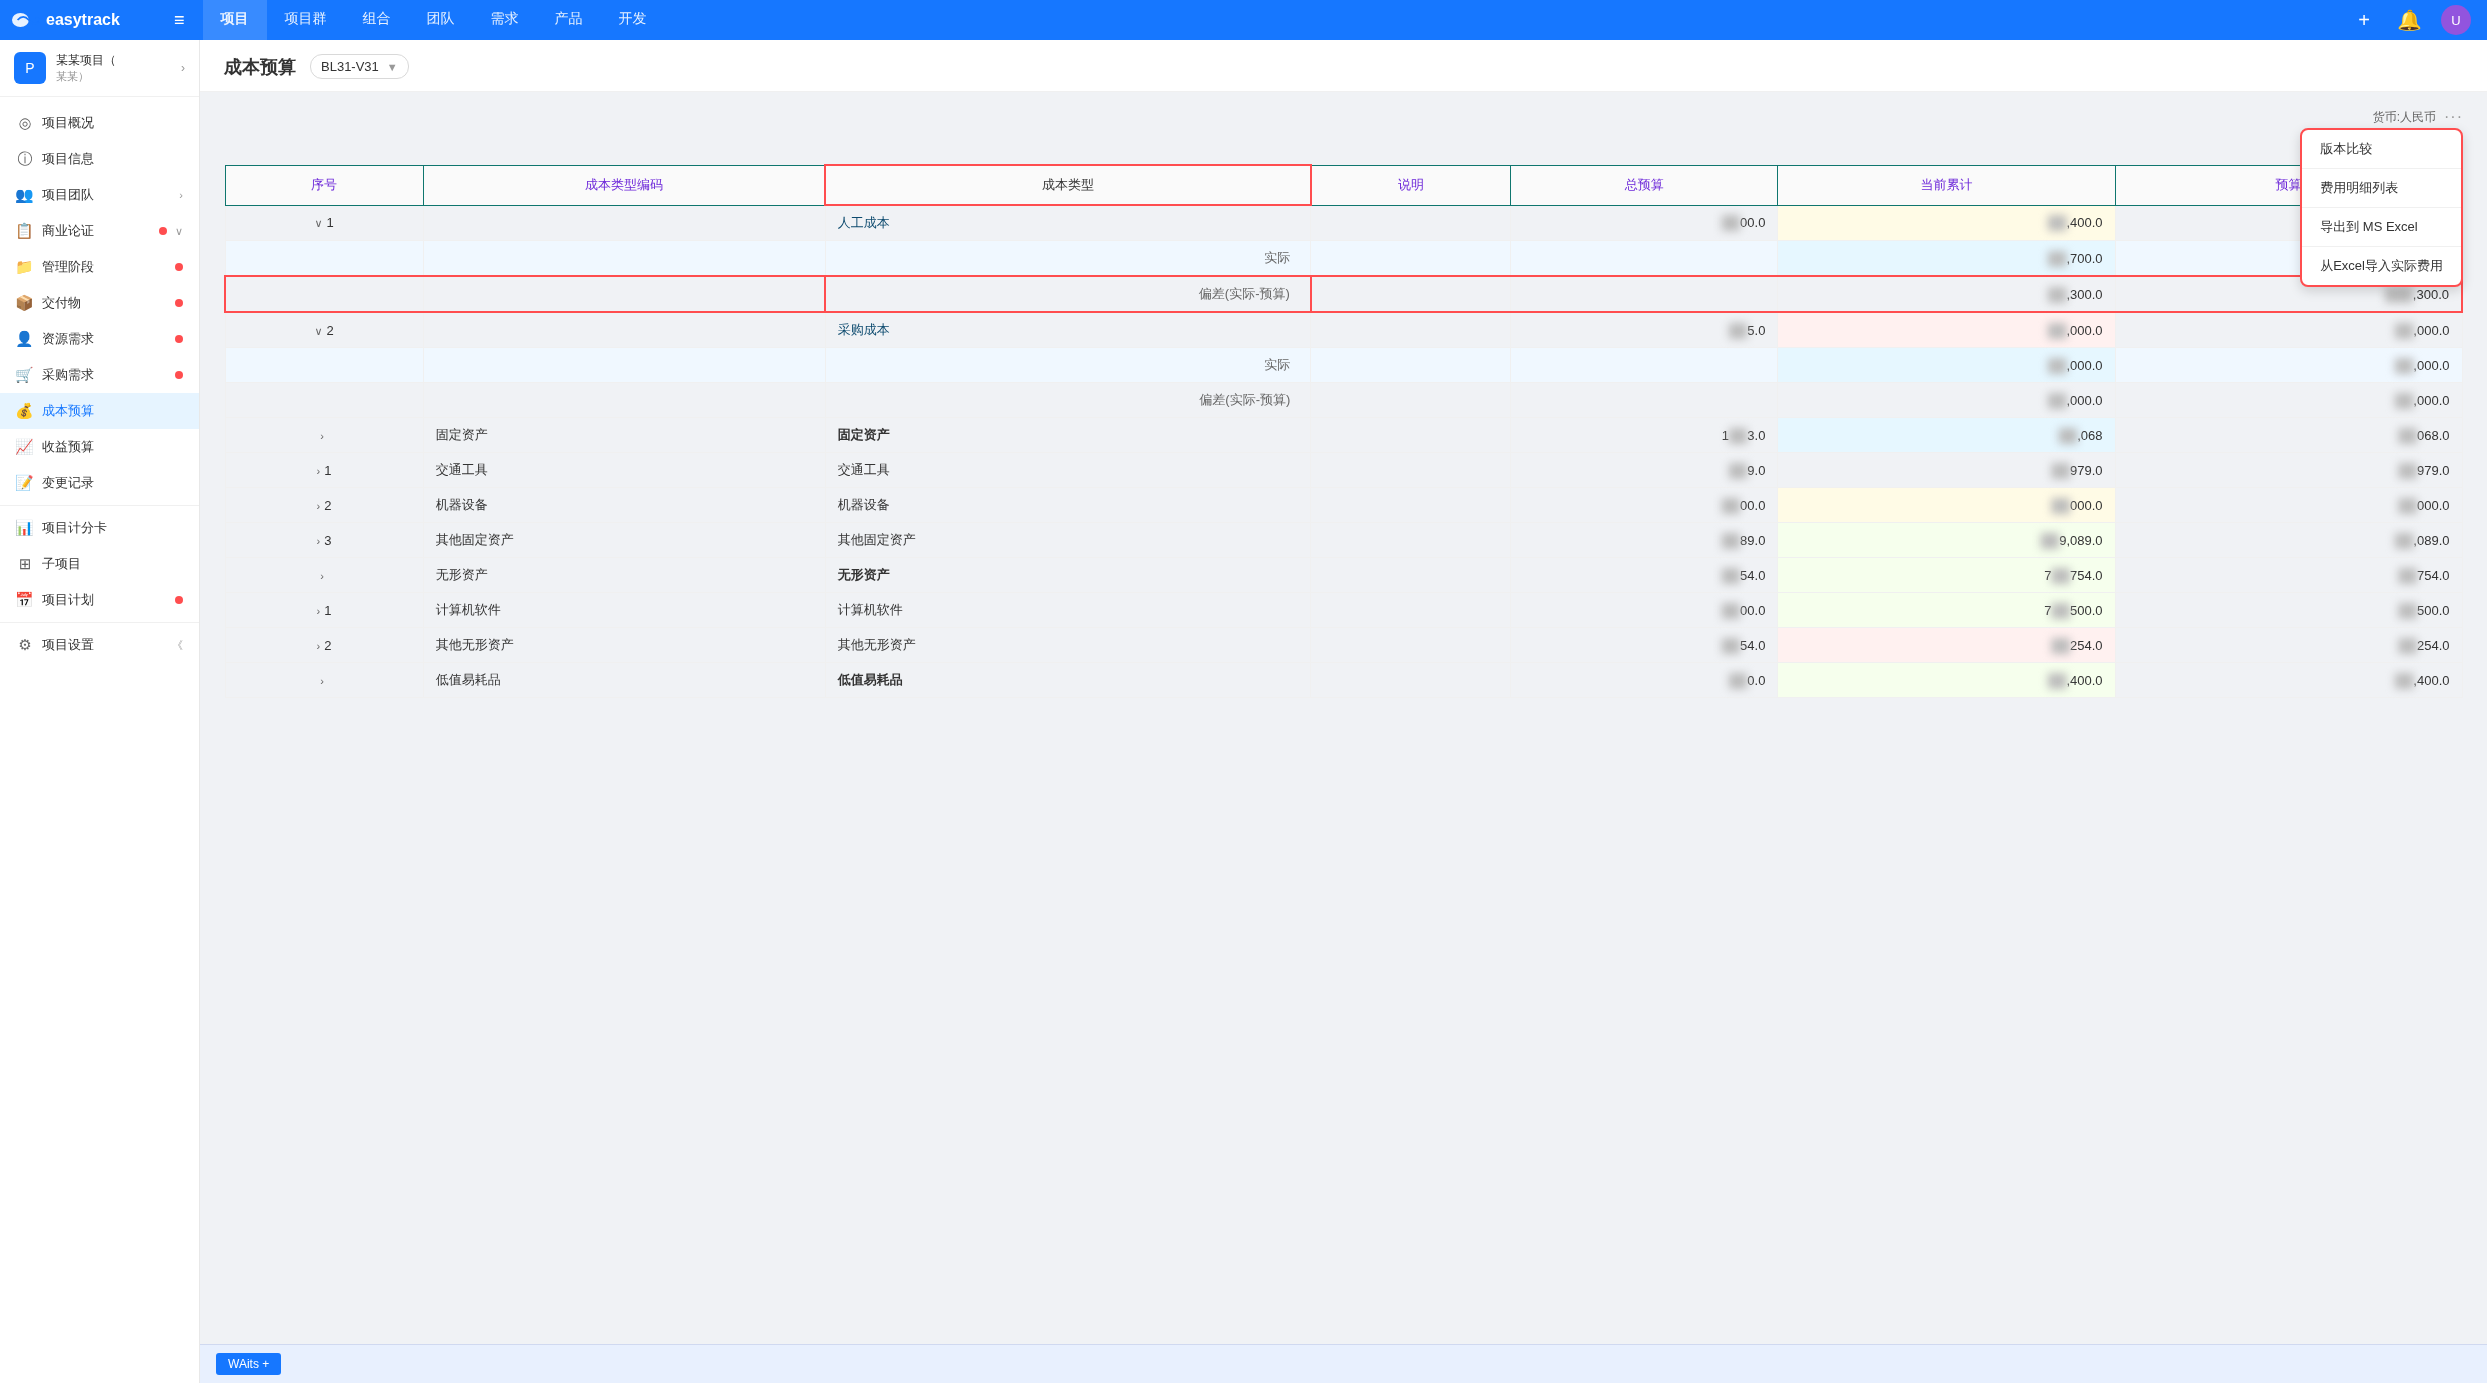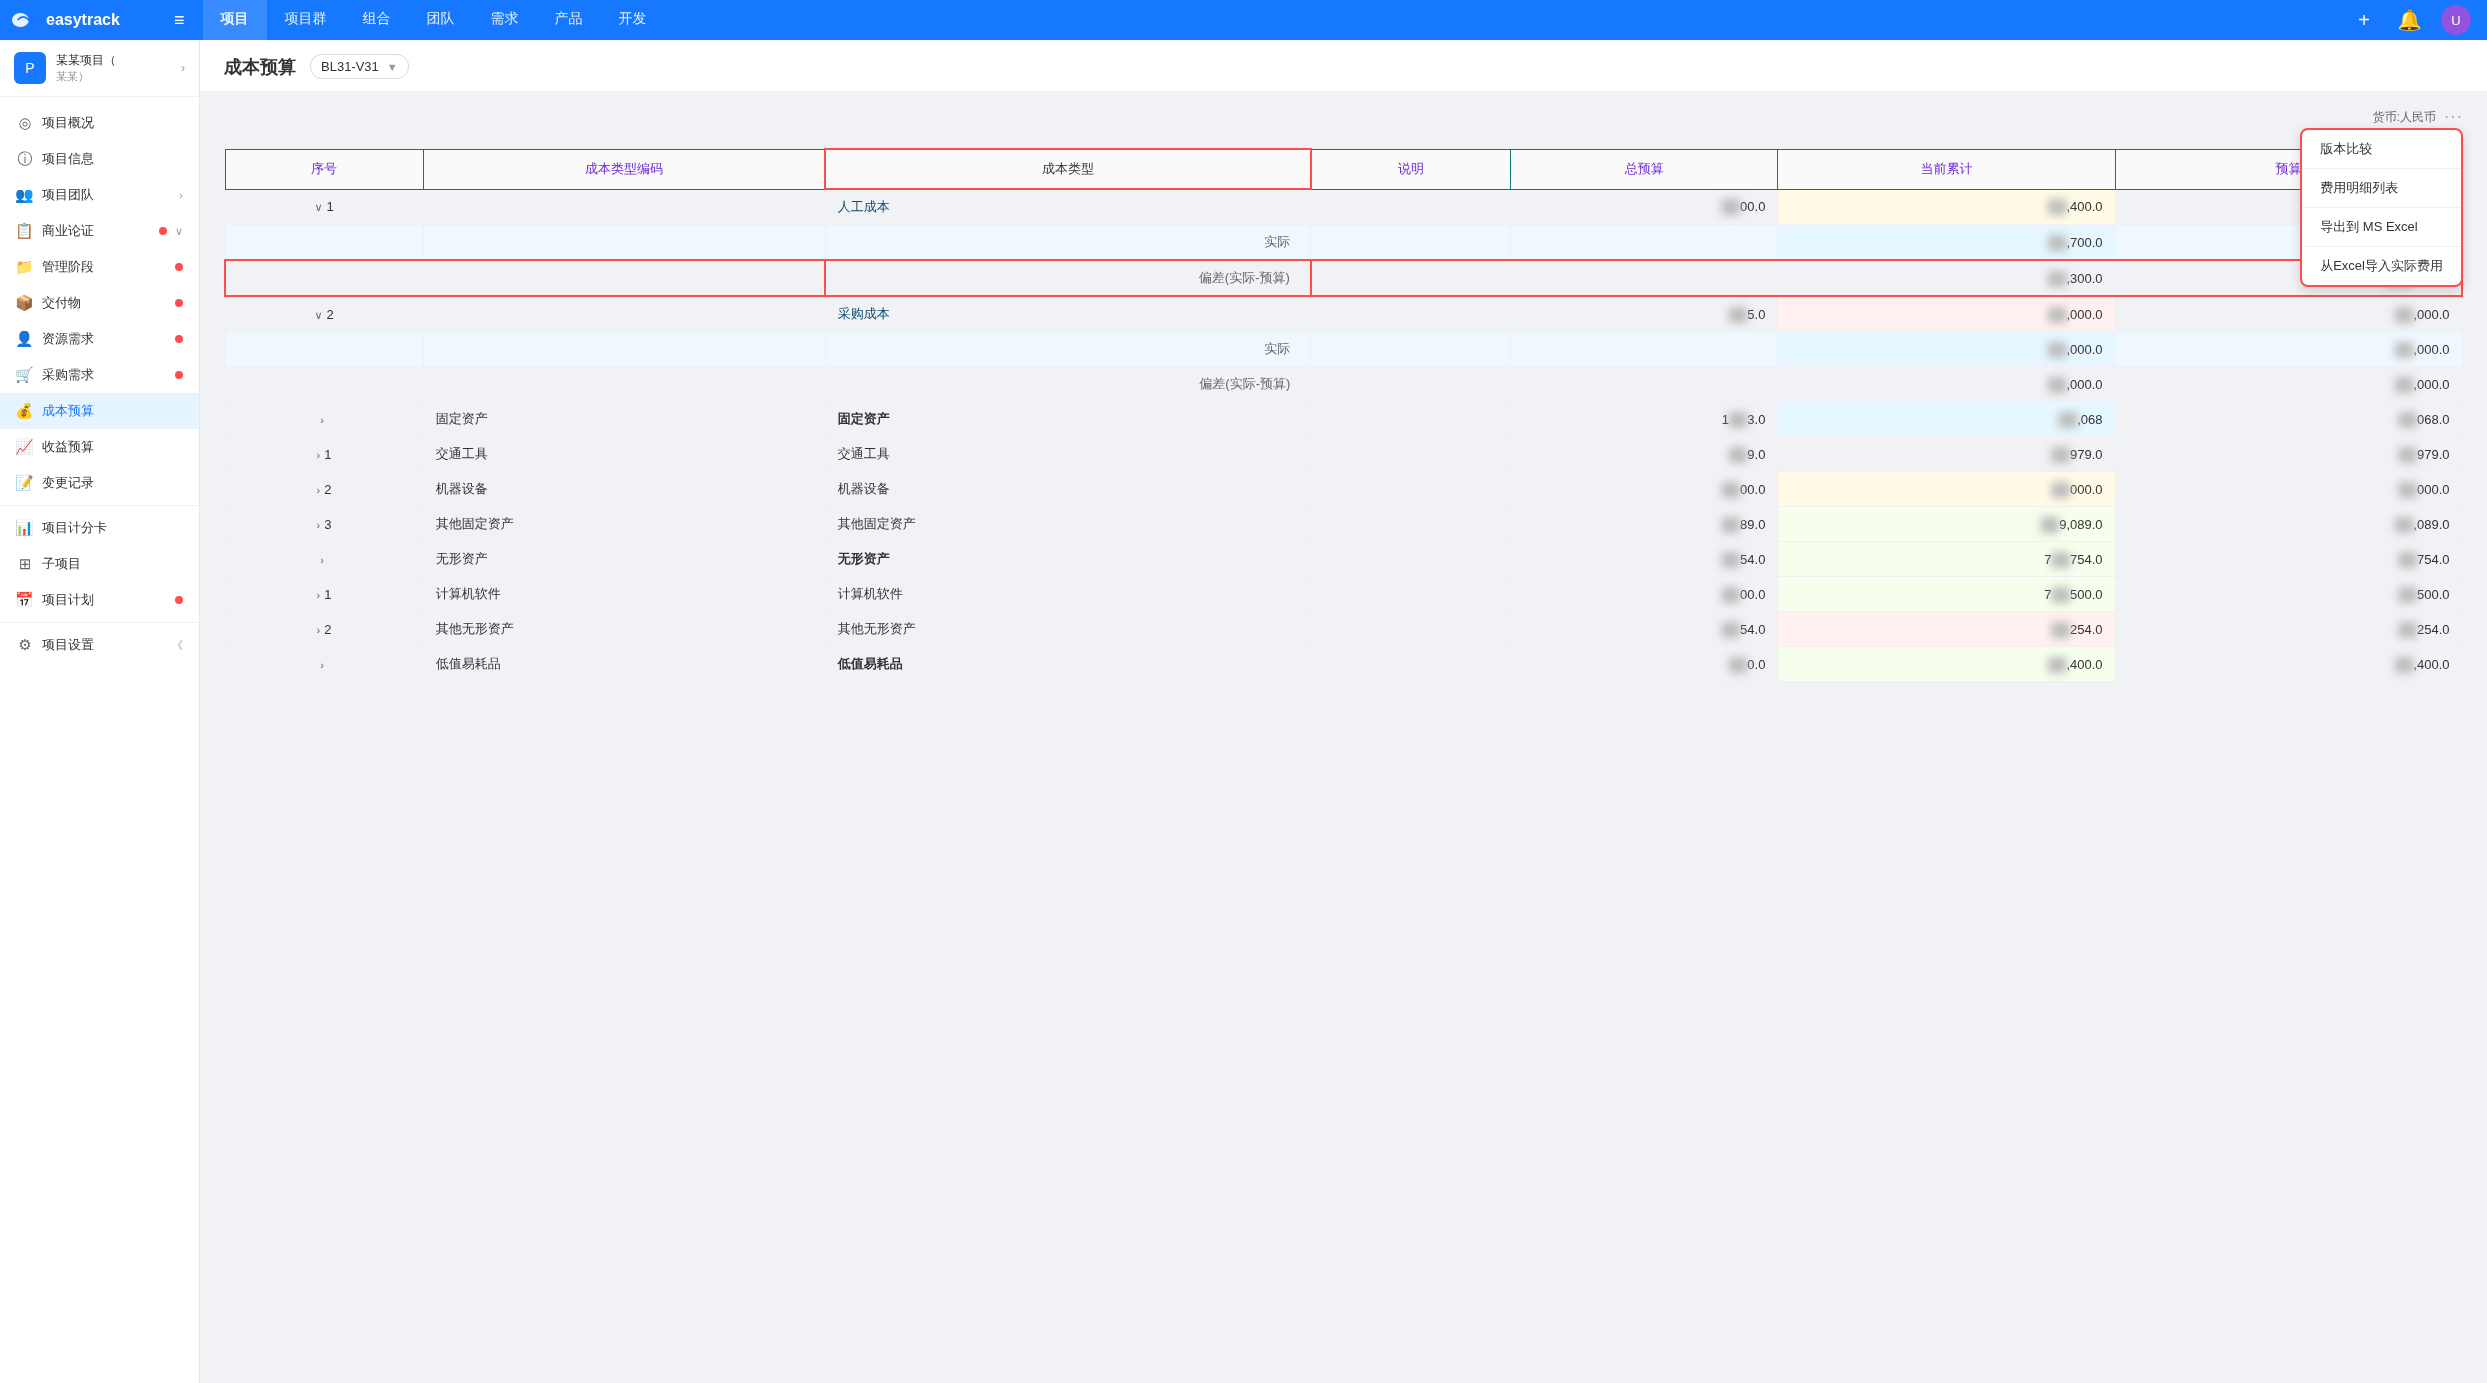--- a/index.html
+++ b/index.html
@@ -225,21 +225,21 @@
       background: white;
       font-size: 13px;
       color: #333;
     }
     .version-select .chevron { color: #999; font-size: 11px; }
 
     
     .table-container {
       flex: 1;
       overflow: auto;
-      padding: 16px 24px;
+      padding: 32px 24px;
       position: relative;
     }
 
     
     .currency-info {
       position: absolute;
       top: 16px;
       right: 24px;
       display: flex;
       align-items: center;
@@ -712,14 +712,17 @@
             <td class="bold-cell">低值易耗品</td>
             <td></td>
             <td class="number-cell"><span class="blurred">██</span>0.0</td>
             <td class="number-cell cell-highlight-green"><span class="blurred">██</span>,400.0</td>
             <td class="number-cell"><span class="blurred">██</span>,400.0</td>
           </tr>
         </tbody>
       </table>
     </div>
 
+    <div class="bottom-tab">
+      <div class="bottom-tab-add">WAits +</div>
+    </div>
   </div>
 </div>
 
 </body></html>

